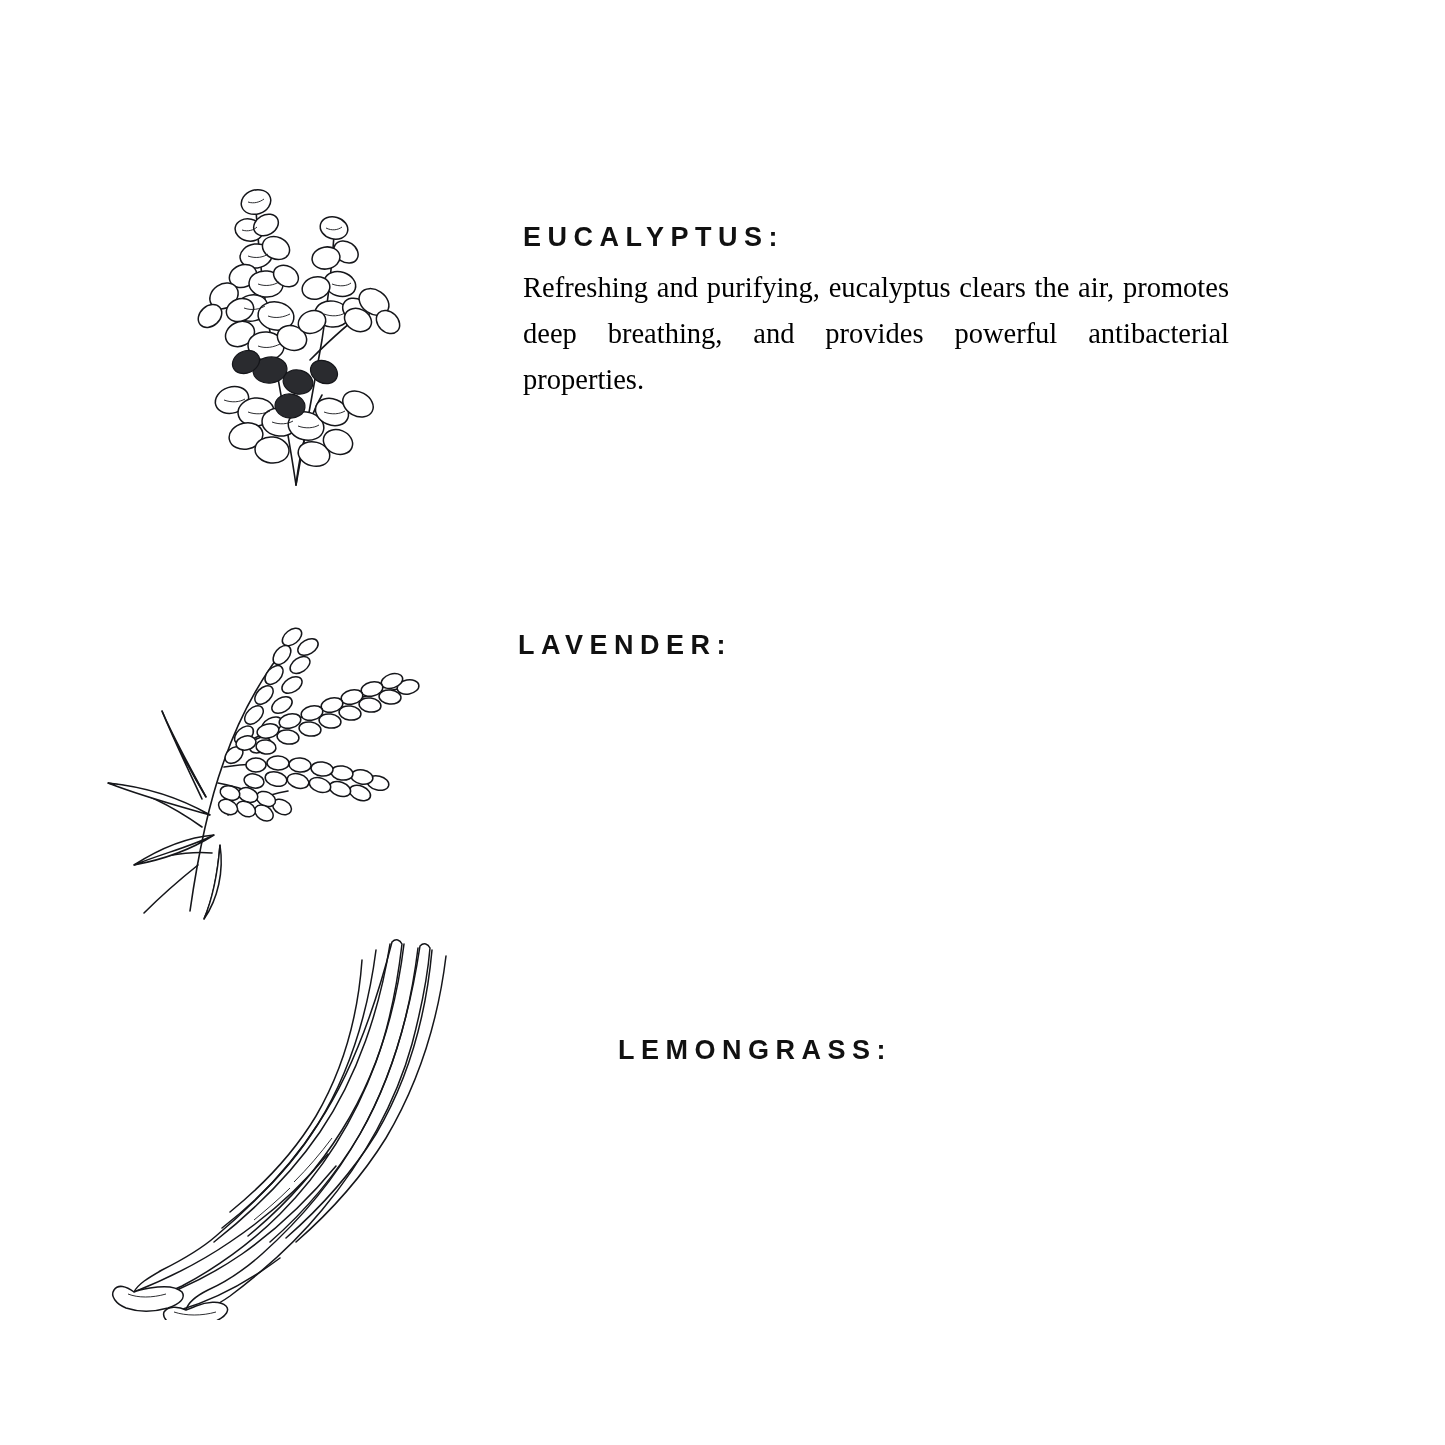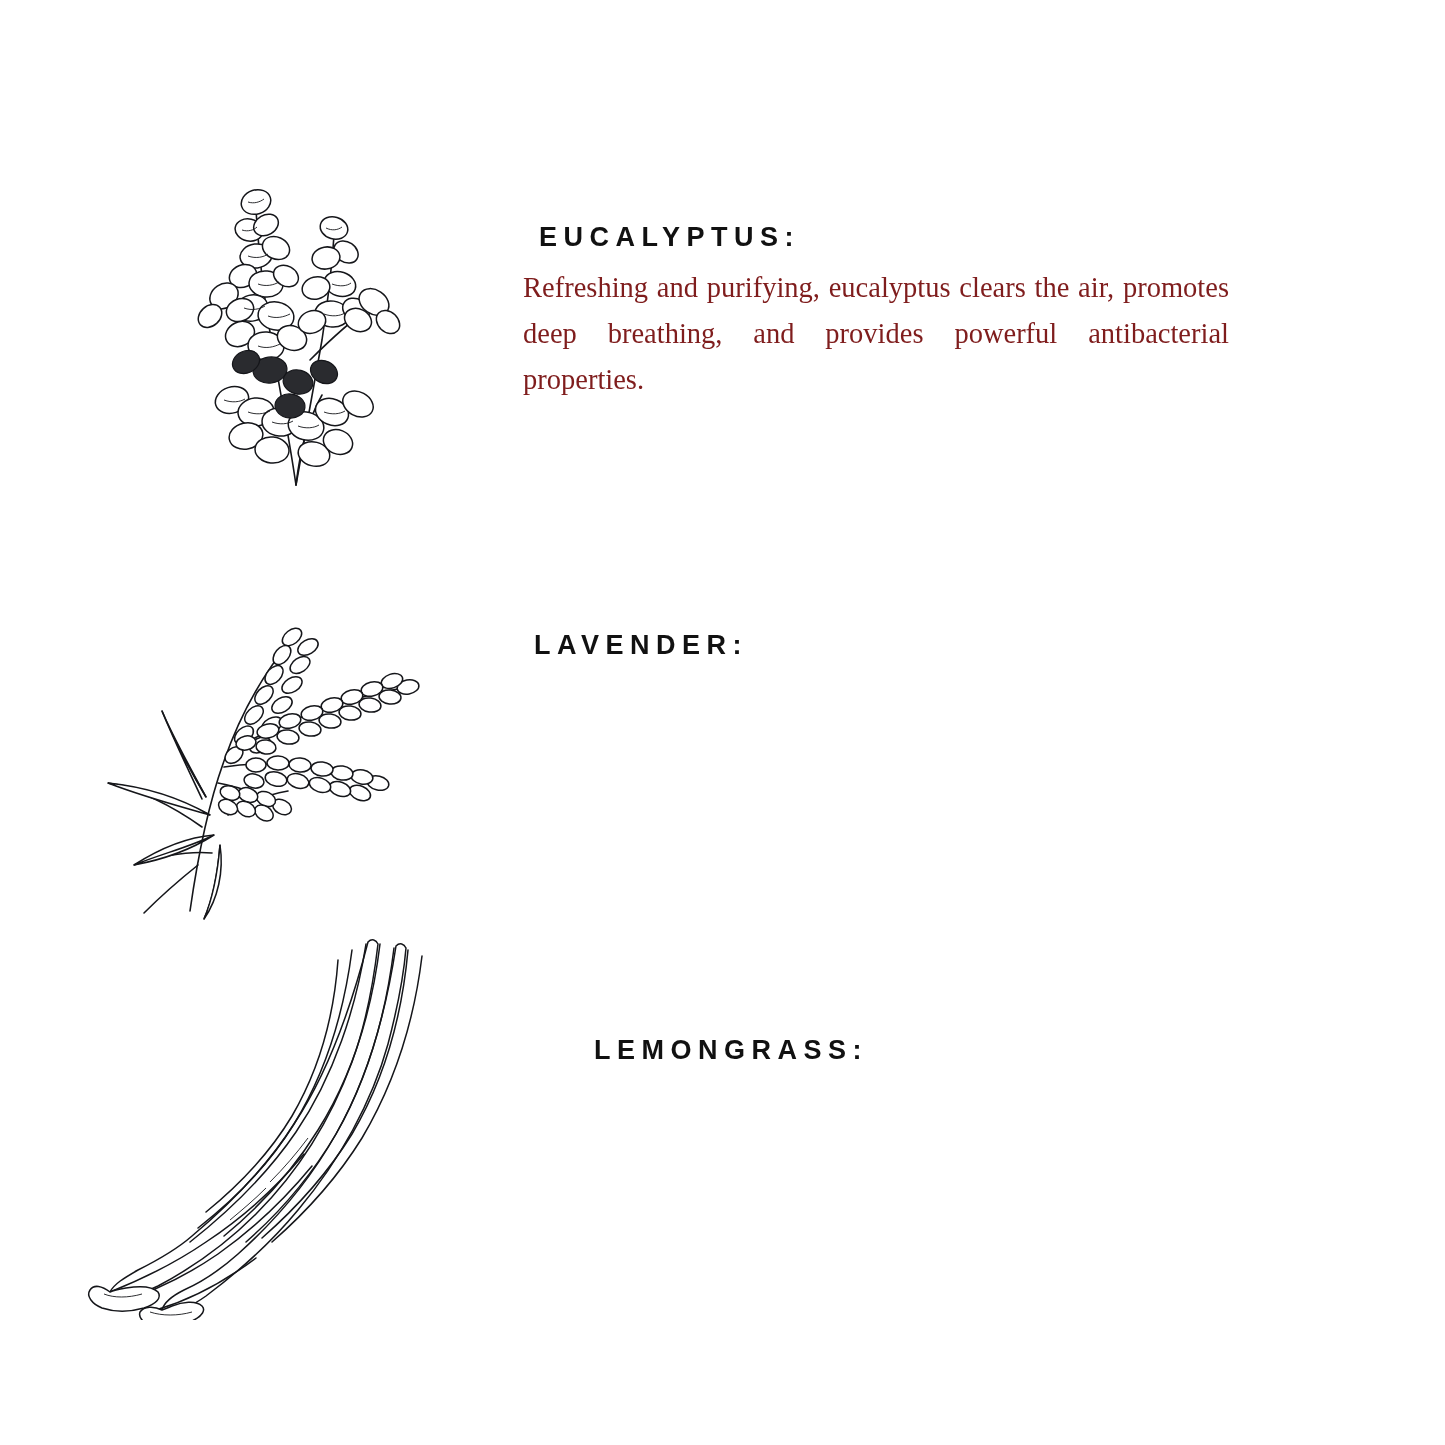--- a/index.html
+++ b/index.html
@@ -34,41 +34,41 @@
   }
   .text-block {
     position: relative;
   }
   .ingredient-name {
     font-family: "Liberation Sans", sans-serif;
     font-size: 27px;
     letter-spacing: 6.5px;
     font-weight: 600;
     color: #111111;
-    margin: 0 0 12px 16px;
+    margin: 0 0 12px 0;
     white-space: nowrap;
   }
   .ingredient-desc {
     font-family: "Liberation Serif", serif;
     font-size: 28.5px;
     line-height: 1.62;
-    color: #7f1d1d;
+    color: #000000;
     margin: 0;
     text-align: justify;
     text-justify: inter-word;
   }
 
   
   #entry-eucalyptus { left: 100px; top: 70px; }
   #entry-eucalyptus .text-block { width: 706px; margin-left: 93px; margin-top: 152px; }
 
   #entry-lavender { left: 78px; top: 515px; justify-content: space-between; }
   #entry-lavender .text-block { width: 706px; margin-left: 90px; margin-top: 115px; }
 
-  #entry-lemongrass { left: 80px; top: 920px; }
+  #entry-lemongrass { left: 104px; top: 920px; gap: 16px; }
   #entry-lemongrass .text-block { width: 680px; margin-left: 98px; margin-top: 115px; }
 
   .sketch { stroke: #15161a; fill: none; stroke-linecap: round; stroke-linejoin: round; }
   .leaf-fill { fill: #ffffff; stroke: #15161a; stroke-width: 1.5; }
   .leaf-dark { fill: #2a2b2f; stroke: #15161a; stroke-width: 1.2; }
   .vein { stroke: #15161a; stroke-width: 0.9; fill: none; }
 </style>
 </head>
 <body>
 

